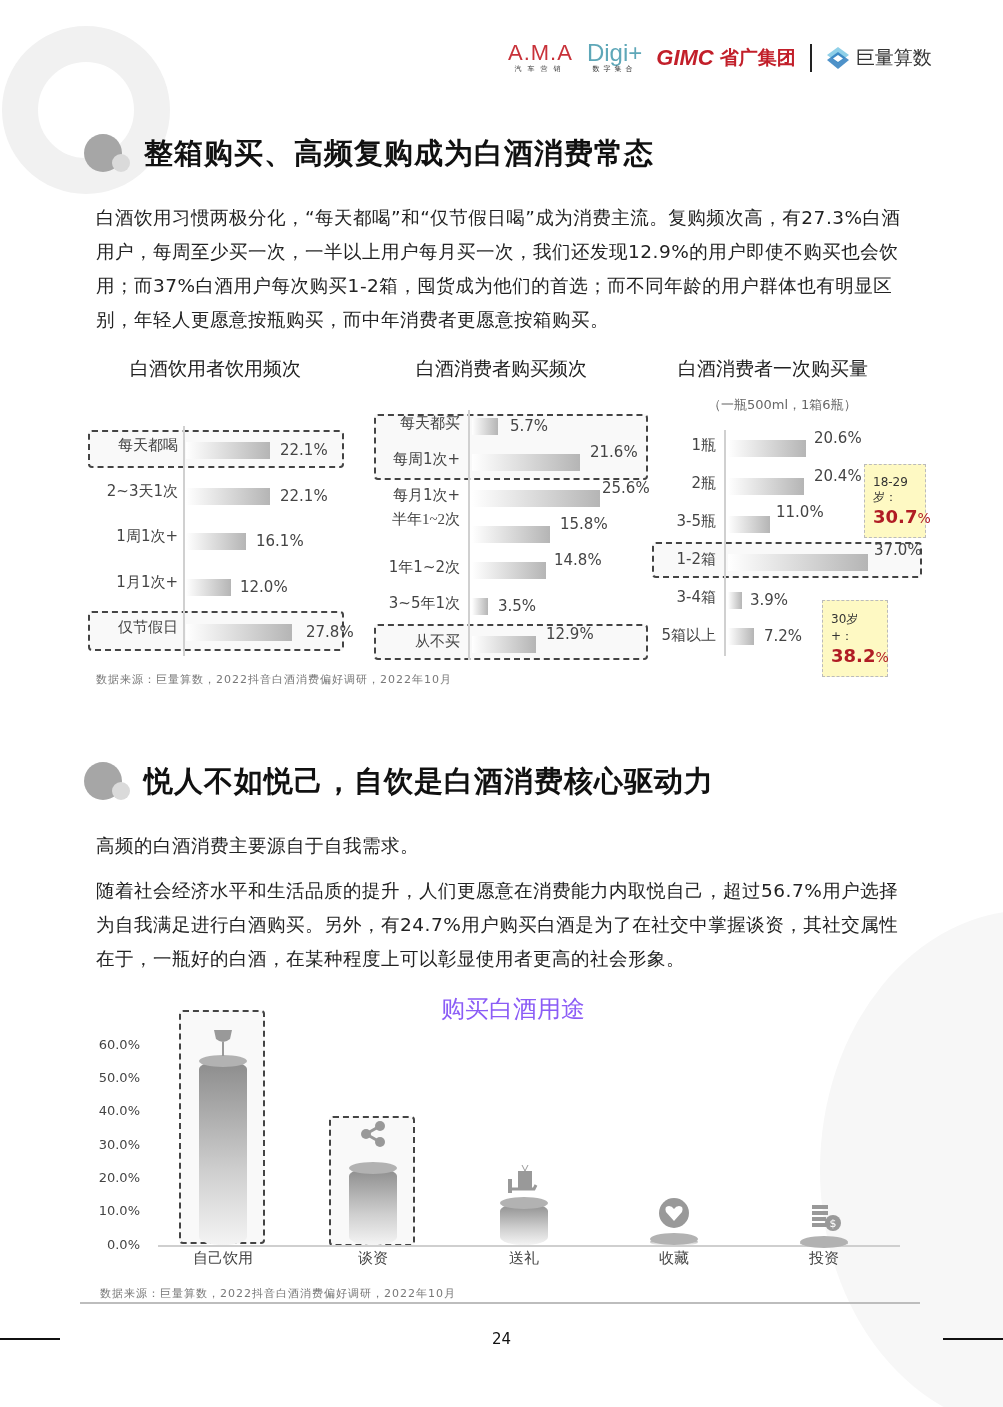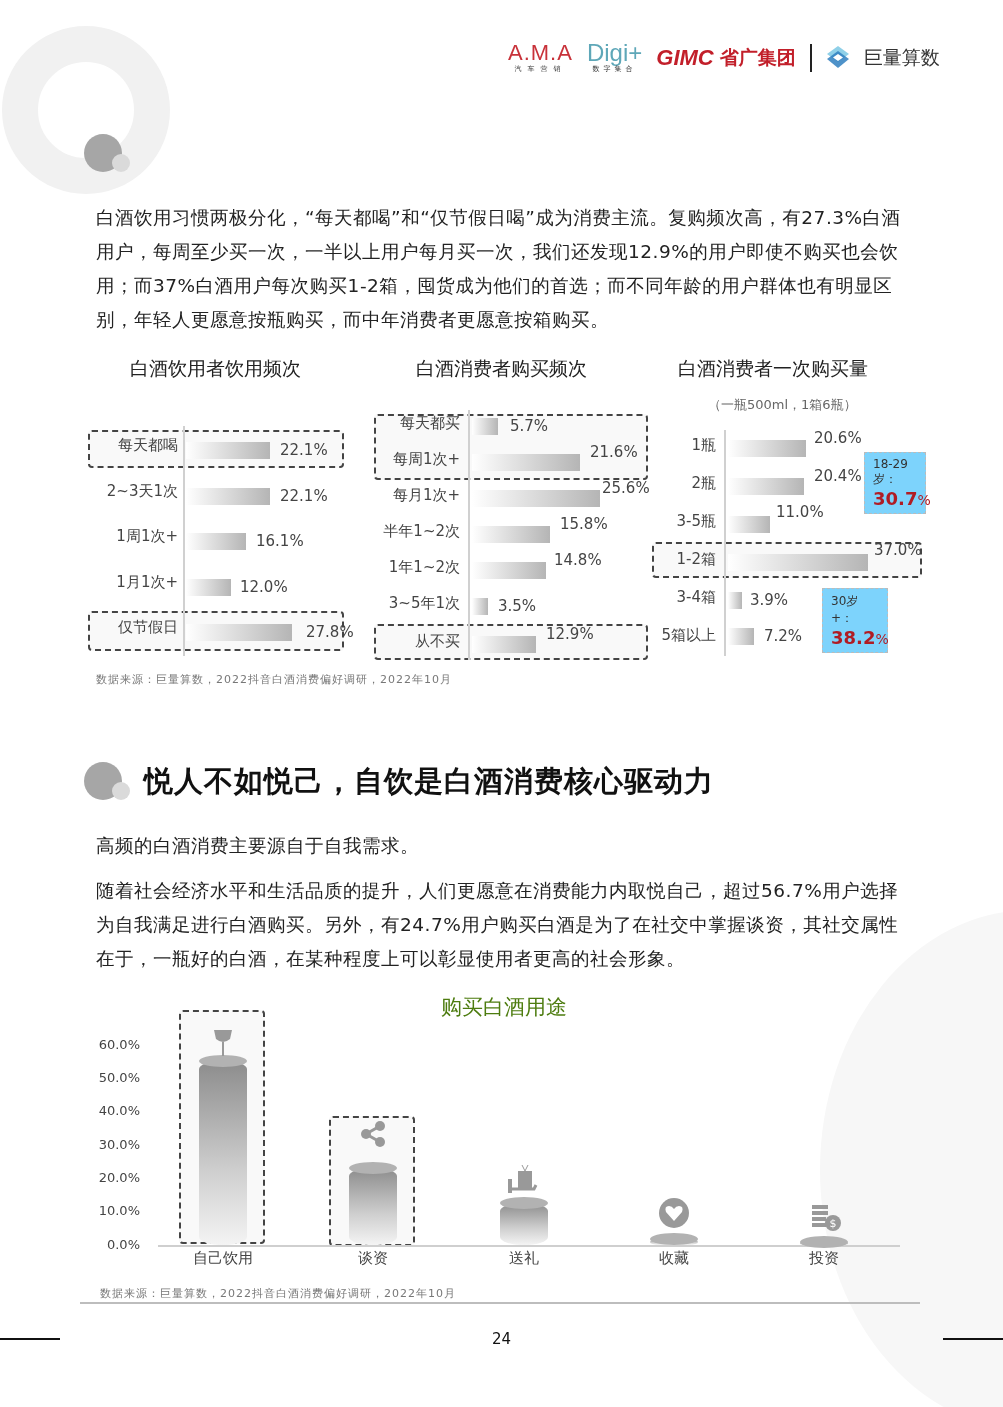--- a/index.html
+++ b/index.html
@@ -16,21 +16,21 @@
   .logos { position: absolute; top: 40px; left: 508px; height: 36px; display: flex; align-items: center; gap: 14px; }
   .logo-ama { display: flex; flex-direction: column; align-items: center; }
   .logo-ama .main { font-family: "Liberation Sans", sans-serif; font-size: 22px; color: #c8323a; letter-spacing: 1px; line-height: 22px; }
   .logo-ama .sub { font-size: 7px; color: #333; letter-spacing: 6px; line-height: 10px; }
   .logo-digi { display: flex; flex-direction: column; align-items: center; }
   .logo-digi .main { font-family: "Liberation Sans", sans-serif; font-size: 24px; color: #5ea7b8; line-height: 22px; }
   .logo-digi .sub { font-size: 7px; color: #333; letter-spacing: 4px; line-height: 10px; }
   .logo-gimc { font-family: "Liberation Sans", sans-serif; font-weight: bold; font-style: italic; font-size: 22px; color: #c21f2a; }
   .logo-gimc-cn { font-size: 19px; color: #c21f2a; font-weight: bold; margin-left: -8px; }
   .logo-sep { width: 2px; height: 28px; background: #222; }
-  .logo-jl { display: flex; gap: 14px; }
+  .logo-jl { display: flex; align-items: center; gap: 6px; }
   .logo-jl .mark { width: 24px; height: 24px; position: relative; }
   .logo-jl .name { font-size: 19px; color: #333; }
 
   
   .sec-head { position: absolute; left: 84px; display: flex; align-items: center; }
   .sec-dot { position: relative; width: 50px; height: 44px; }
   .sec-dot .big { position: absolute; left: 0; top: 2px; width: 38px; height: 38px; border-radius: 50%; background: #a6a6a6; }
   .sec-dot .small { position: absolute; left: 28px; top: 22px; width: 18px; height: 18px; border-radius: 50%; background: #dadada; }
   .sec-title { font-size: 29px; font-weight: bold; color: #111; margin-left: 10px; letter-spacing: 1px; }
 
@@ -39,30 +39,30 @@
   
   .hchart { position: absolute; }
   .hchart .ctitle { position: absolute; font-size: 19px; color: #222; white-space: nowrap; }
   .hchart .csub { position: absolute; font-size: 13px; color: #666; white-space: nowrap; }
   .hchart .axis { position: absolute; width: 2px; background: #d0d0d0; }
   .hrow { position: absolute; height: 30px; }
   .hrow .lbl { position: absolute; right: 0; font-size: 15px; color: #444; white-space: nowrap; text-align: right; }
   .hbar { position: absolute; height: 17px; background: linear-gradient(to right, #ffffff, #b5b5b5); }
   .hval { position: absolute; font-size: 15px; color: #444; line-height: 17px; text-align: center; white-space: nowrap; }
   .dash-box { position: absolute; border: 2px dashed #444; border-radius: 4px; background: rgba(245,245,245,0.6); }
-  .callout { position: absolute; border: 1.5px dashed #bbb; background: #7dd3fc; padding: 4px 8px; }
+  .callout { position: absolute; border: 1.5px dashed #bbb; background: #fef9c3; padding: 10px 8px; margin-top: 12px; }
   .callout .c-lbl { font-size: 12px; color: #333; }
   .callout .c-val { font-size: 18px; font-weight: bold; color: #b01c24; }
   .callout .c-val span { font-size: 14px; font-weight: normal; }
 
   .source { position: absolute; font-size: 11px; color: #777; letter-spacing: 1px; }
 
   
   .vchart { position: absolute; left: 96px; top: 985px; width: 820px; height: 290px; }
-  .vchart .ctitle { position: absolute; left: 345px; top: 8px; font-size: 21px; color: #4d7c0f; }
+  .vchart .ctitle { position: absolute; left: 345px; top: 8px; font-size: 24px; color: #8b5cf6; }
   .ytick { position: absolute; left: 0; width: 44px; font-size: 13px; color: #444; text-align: right; }
   .baseline { position: absolute; left: 62px; top: 260px; width: 742px; height: 2px; background: #cfcfcf; }
   .vcol { position: absolute; width: 48px; border-radius: 24px / 8px;
     background: linear-gradient(to bottom, #8c8c8c, #cfcfcf 60%, #f4f4f4); }
   .vcol::before { content: ""; position: absolute; left: 0; top: -6px; width: 48px; height: 12px; border-radius: 50%; background: #b2b2b2; }
   .vcat { position: absolute; top: 264px; width: 100px; text-align: center; font-size: 15px; color: #444; }
   .vicon { position: absolute; }
 
   .footer-line { position: absolute; left: 80px; top: 1302px; width: 840px; height: 2px; background: #bdbdbd; }
   .pager { position: absolute; top: 1330px; left: 0; width: 1003px; display: flex; justify-content: space-between; align-items: center; gap: 38px; }
@@ -95,20 +95,21 @@
     </svg>
     <span class="name">巨量算数</span>
   </div>
 </div>
 
 <div class="sec-head" style="top:132px;">
   <div class="sec-dot">
       <div class="big"></div>
       <div class="small"></div>
     </div>
+  <h1 class="sec-title">整箱购买、高频复购成为白酒消费常态</h1>
 </div>
 <p class="para" style="top:201px;">白酒饮用习惯两极分化，“每天都喝”和“仅节假日喝”成为消费主流。复购频次高，有27.3%白酒用户，每周至少买一次，一半以上用户每月买一次，我们还发现12.9%的用户即使不购买也会饮用；而37%白酒用户每次购买1-2箱，囤货成为他们的首选；而不同年龄的用户群体也有明显区别，年轻人更愿意按瓶购买，而中年消费者更愿意按箱购买。</p>
 
 <div class="hchart" style="left:84px;top:352px;width:270px;height:310px;">
   <div class="ctitle" style="left:46px;top:4px;">白酒饮用者饮用频次</div>
   <div class="dash-box" style="left:4px;top:78px;width:256px;height:38px;"></div>
   <div class="dash-box" style="left:4px;top:259px;width:256px;height:40px;"></div>
   <div class="axis" style="left:99px;top:74px;height:230px;"></div>
   <div class="hrow" style="left:0;top:84px;width:94px;">
       <span class="lbl">每天都喝</span>
@@ -150,21 +151,21 @@
   <div class="hrow" style="left:0;top:98px;width:90px;">
       <span class="lbl">每周1次+</span>
     </div>
   <div class="hbar" style="left:102px;top:102px;width:108px;"></div>
   <div class="hval" style="left:220px;top:92px;width:36px;white-space:normal;">21.6%</div>
   <div class="hrow" style="left:0;top:134px;width:90px;">
       <span class="lbl">每月1次+</span>
     </div>
   <div class="hbar" style="left:102px;top:138px;width:128px;"></div>
   <div class="hval" style="left:232px;top:128px;width:36px;white-space:normal;">25.6%</div>
-  <div class="hrow" style="left:0;top:170px;width:90px;">
+  <div class="hrow" style="left:0;top:158px;width:90px;font-family:Liberation Serif, serif;">
       <span class="lbl">半年1~2次</span>
     </div>
   <div class="hbar" style="left:102px;top:174px;width:78px;"></div>
   <div class="hval" style="left:190px;top:164px;width:36px;white-space:normal;">15.8%</div>
   <div class="hrow" style="left:0;top:206px;width:90px;">
       <span class="lbl">1年1~2次</span>
     </div>
   <div class="hbar" style="left:102px;top:210px;width:74px;"></div>
   <div class="hval" style="left:184px;top:200px;width:36px;white-space:normal;">14.8%</div>
   <div class="hrow" style="left:0;top:242px;width:90px;">

